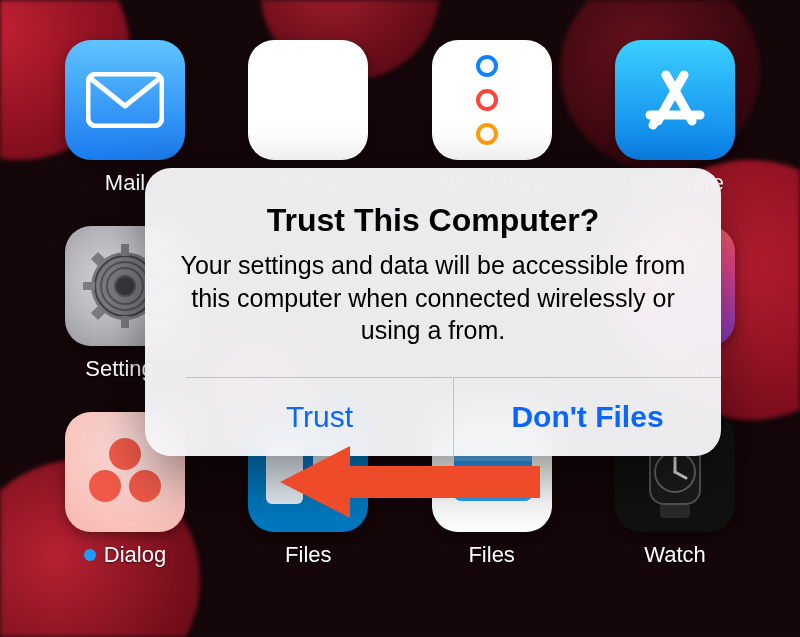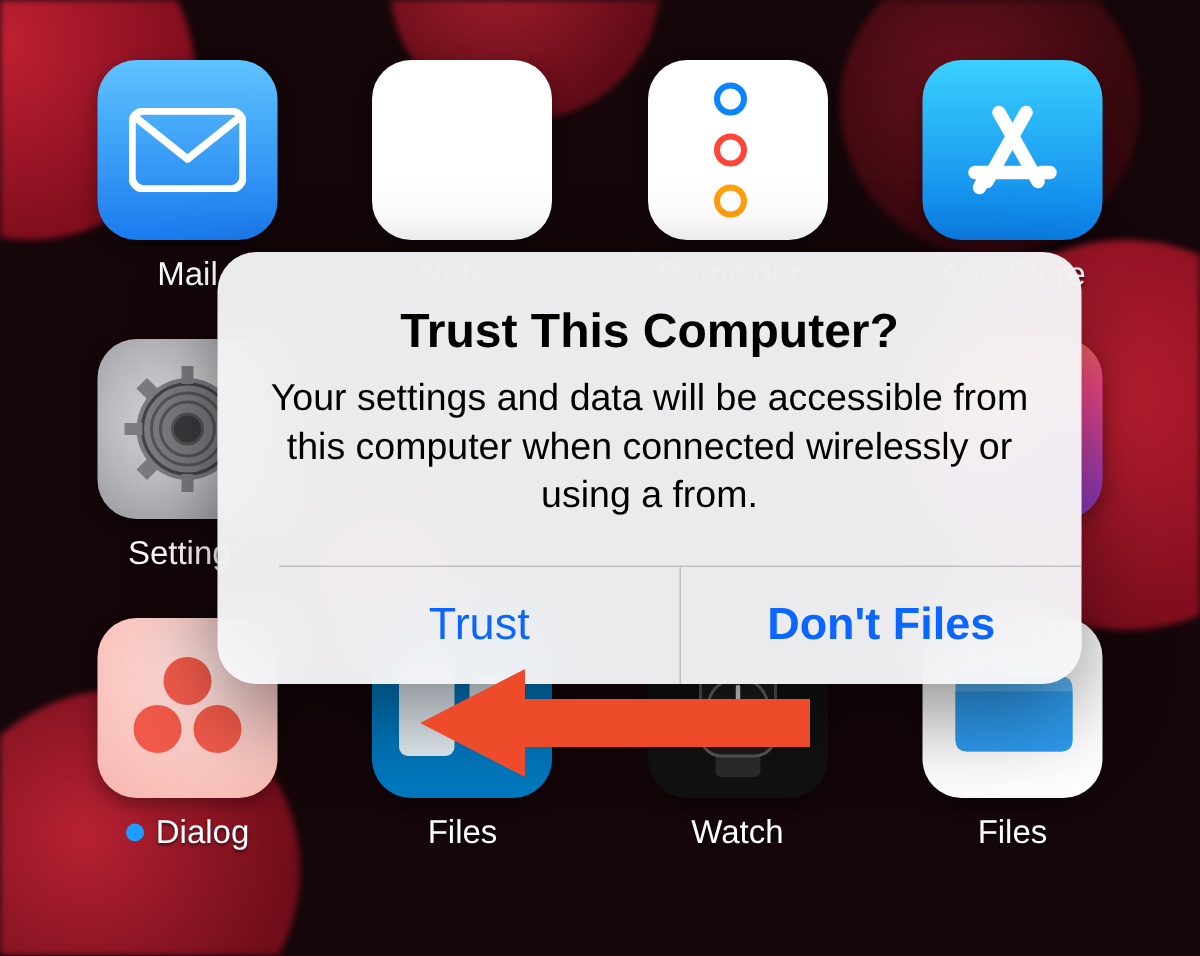--- a/index.html
+++ b/index.html
@@ -283,42 +283,42 @@
             <div class="tr-card" style="height:64px"></div>
           </div>
         <div class="tr-col">
             <div class="tr-card" style="height:40px"></div>
           </div>
       </div>
       <div class="label">Files</div>
     </div>
 
     <div class="app">
+      <div class="tile tile-files">
+        <svg width="88" height="70" viewBox="0 0 88 70">
+          <path d="M6 14 Q6 6 14 6 H34 L42 14 H76 Q84 14 84 22 V56 Q84 64 76 64 H14 Q6 64 6 56 Z" fill="#56b4f8"></path>
+          <path d="M6 24 H84 V56 Q84 64 76 64 H14 Q6 64 6 56 Z" fill="#2f9ef2"></path>
+        </svg>
+      </div>
+      <div class="label">Files</div>
+    </div>
+
+    <div class="app">
       <div class="tile tile-watch">
         <svg width="70" height="100" viewBox="0 0 70 100">
           <rect x="20" y="4" width="30" height="16" rx="4" fill="#2b2b2b"></rect>
           <rect x="20" y="80" width="30" height="16" rx="4" fill="#2b2b2b"></rect>
           <rect x="10" y="18" width="50" height="64" rx="14" fill="#1b1b1b" stroke="#555" stroke-width="2"></rect>
           <circle cx="35" cy="50" r="20" fill="none" stroke="#666" stroke-width="2"></circle>
           <line x1="35" y1="50" x2="35" y2="36" stroke="#ddd" stroke-width="3" stroke-linecap="round"></line>
           <line x1="35" y1="50" x2="46" y2="56" stroke="#ddd" stroke-width="3" stroke-linecap="round"></line>
         </svg>
       </div>
       <div class="label">Watch</div>
     </div>
-
-    <div class="app">
-      <div class="tile tile-files">
-        <svg width="88" height="70" viewBox="0 0 88 70">
-          <path d="M6 14 Q6 6 14 6 H34 L42 14 H76 Q84 14 84 22 V56 Q84 64 76 64 H14 Q6 64 6 56 Z" fill="#56b4f8"></path>
-          <path d="M6 24 H84 V56 Q84 64 76 64 H14 Q6 64 6 56 Z" fill="#2f9ef2"></path>
-        </svg>
-      </div>
-      <div class="label">Files</div>
-    </div>
   </div>
 </div>
 
 <div class="dim"></div>
 <div class="alert">
   <div class="alert-body">
     <div class="alert-title">Trust This Computer?</div>
     <div class="alert-msg">Your settings and data will be accessible from this computer when connected wirelessly or using a from.</div>
   </div>
   <div class="alert-actions">

